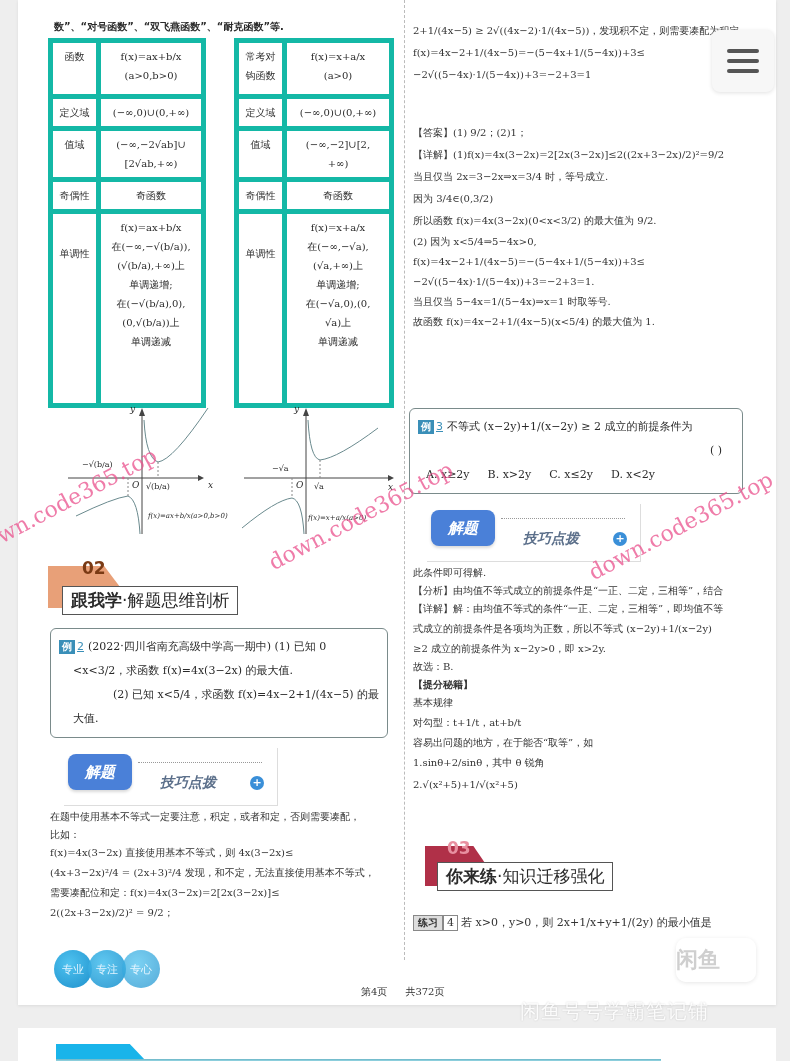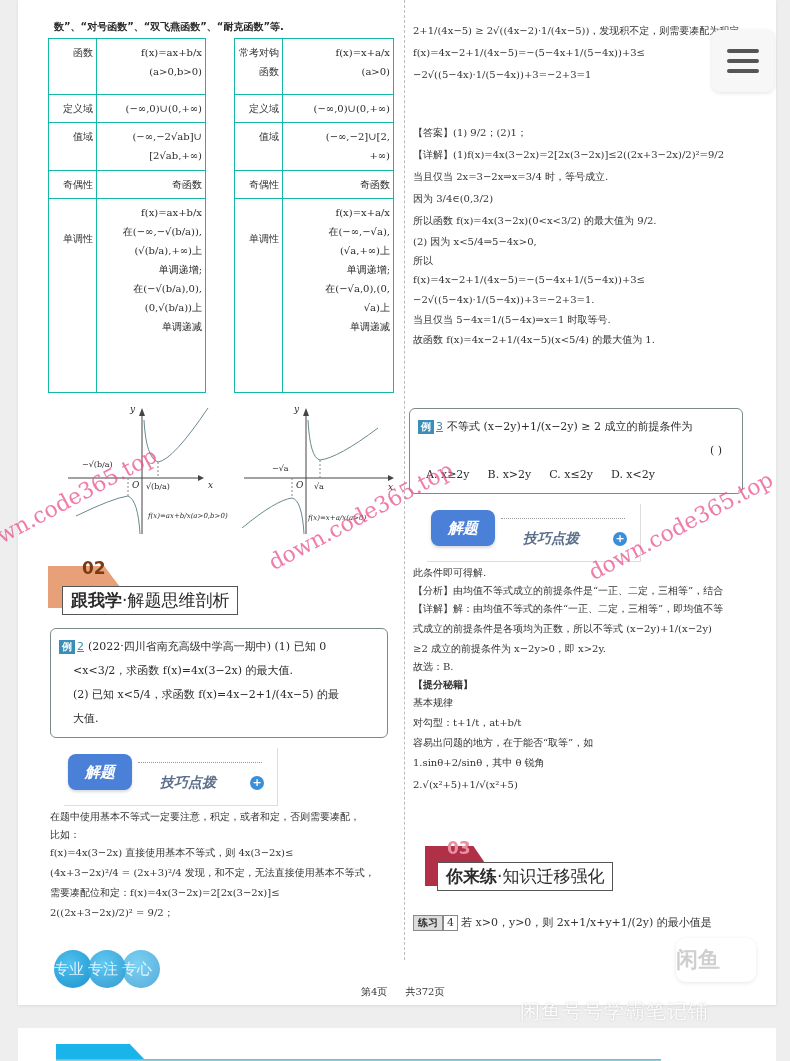--- a/index.html
+++ b/index.html
@@ -4,40 +4,40 @@
 <style>
   * { box-sizing: border-box; margin: 0; padding: 0; }
   html, body { width: 790px; height: 1061px; overflow: hidden; background: #eeeeee; }
   body { font-family: "DejaVu Serif", "Liberation Serif", serif; color: #2a2a2a; position: relative; }
   .page { position: absolute; left: 18px; top: 0; width: 758px; height: 1005px; background: #fff; box-shadow: 0 1px 3px rgba(0,0,0,0.08); }
   .col-left { position: absolute; left: 30px; top: 0; width: 346px; }
   .col-right { position: absolute; left: 386px; top: 0; width: 350px; border-left: 1px dashed #bbb; padding-left: 4px; height: 960px; }
   .m { font-family: "DejaVu Serif", serif; font-style: italic; }
   .hdr { font-family: "DejaVu Sans", sans-serif; font-weight: bold; font-size: 10px; margin-top: 20px; margin-left: 0; }
   table.ft { border-collapse: collapse; font-size: 10px; position: absolute; }
-  table.ft td { border: 1px solid #14b8a6; text-align: right; vertical-align: top; padding: 4px 3px; line-height: 19px; }
+  table.ft td { border: 5px solid #14b8a6; text-align: center; vertical-align: top; padding: 4px 3px; line-height: 19px; }
   .lbl { color: #333; }
   .graph { position: absolute; }
   .sec-banner { position: absolute; }
   .sec-num { position: absolute; font-family: "DejaVu Sans", sans-serif; font-weight: bold; font-size: 17px; }
   .sec-box { position: absolute; border: 1px solid #555; background: #fff; font-family: "DejaVu Sans", sans-serif; font-size: 17px; font-weight: bold; padding: 2px 8px; white-space: nowrap; }
   .sec-box span.light { font-weight: normal; }
   .ex-box { position: absolute; border: 1.5px solid #7a8b8b; border-radius: 6px; padding: 6px 8px; font-size: 11px; line-height: 24px; background: #fff; }
   .ex-tag { display: inline-block; background: #3a8fb8; color: #fff; font-family: "DejaVu Sans", sans-serif; font-weight: bold; font-size: 10px; padding: 0 3px; line-height: 14px; }
   .ex-num { color: #3a8fb8; text-decoration: underline; margin: 0 4px 0 2px; font-family: "DejaVu Sans", sans-serif; font-size: 11px; }
   .tip { position: absolute; width: 210px; height: 56px; }
   .tip-btn { position: absolute; left: 0; top: 6px; width: 64px; height: 36px; background: #4a80d8; border-radius: 8px; color: #fff; font-family: "DejaVu Sans", sans-serif; font-weight: bold; font-style: italic; font-size: 15px; text-align: center; line-height: 36px; box-shadow: 0 2px 3px rgba(0,0,0,0.15); }
   .tip-line { position: absolute; left: 70px; top: 14px; width: 124px; border-top: 1px dotted #999; }
   .tip-text { position: absolute; left: 92px; top: 26px; color: #5b6f8a; font-family: "DejaVu Sans", sans-serif; font-weight: bold; font-style: italic; font-size: 14px; }
   .tip-plus { position: absolute; left: 182px; top: 28px; width: 14px; height: 14px; border-radius: 50%; background: #3a8fd8; color: #fff; font-size: 11px; line-height: 14px; text-align: center; font-family: "DejaVu Sans", sans-serif; font-weight: bold; }
   .tip-frame { position: absolute; left: -4px; top: 0; width: 214px; height: 58px; border-right: 1px solid #ddd; border-bottom: 1px solid #ddd; }
   .txt { position: absolute; font-size: 10px; line-height: 18px; color: #333; }
   .txt p { margin: 0; white-space: nowrap; }
   .badge-row { position: absolute; left: 36px; top: 950px; }
-  .badge { position: absolute; width: 38px; height: 38px; border-radius: 50%; background: radial-gradient(circle at 40% 35%, #4fc3f0, #1e90cc); color: #dff3ff; font-size: 15px; text-align: left; line-height: 38px; font-family: Liberation Serif, serif; }
+  .badge { position: absolute; width: 38px; height: 38px; border-radius: 50%; background: radial-gradient(circle at 40% 35%, #4fc3f0, #1e90cc); color: #dff3ff; font-size: 11px; text-align: center; line-height: 38px; font-family: Liberation Serif, serif; }
   .pager { position: absolute; top: 985px; left: 343px; font-size: 10px; color: #333; font-family: "DejaVu Serif", serif; }
   .pager span { margin-right: 18px; }
   .menu-btn { position: absolute; left: 712px; top: 30px; width: 62px; height: 62px; background: #f7f7f7; border-radius: 8px; box-shadow: 0 1px 4px rgba(0,0,0,0.12); }
   .menu-btn i { position: absolute; left: 15px; width: 32px; height: 4px; background: #555; border-radius: 2px; }
   .watermark { position: absolute; color: rgba(233,80,140,0.75); font-family: "DejaVu Serif", serif; font-size: 22px; transform-origin: left bottom; white-space: nowrap; pointer-events: none; }
   .xianyu-logo { position: absolute; left: 676px; top: 938px; width: 80px; height: 44px; background: rgba(255,255,255,0.85); border-radius: 10px; box-shadow: 0 1px 4px rgba(0,0,0,0.1); color: #cfcfcf; font-family: "DejaVu Sans", sans-serif; font-size: 22px; font-weight: bold; text-align: left; line-height: 44px; }
   .xianyu-text { position: absolute; left: 520px; top: 998px; color: rgba(255,255,255,0.92); font-family: "DejaVu Sans", sans-serif; font-size: 20px; text-shadow: 0 0 2px rgba(0,0,0,0.18); letter-spacing: 1px; }
   .next-page { position: absolute; left: 18px; top: 1028px; width: 758px; height: 40px; background: #fff; }
   .next-tab { position: absolute; left: 38px; top: 16px; width: 90px; height: 17px; background: #19b4ea; clip-path: polygon(0 0, 82% 0, 100% 100%, 0 100%); }
   .next-line { position: absolute; left: 38px; top: 31px; width: 605px; height: 3px; background: linear-gradient(#6ab4c6, #aee8f2); }
@@ -170,21 +170,21 @@
       <div style="position:absolute; left:0; top:10px; width:72px; height:42px; background:#e8a078; clip-path:polygon(0 0,78% 0,100% 50%,100% 100%,0 100%);"></div>
       <div class="sec-num" style="left:34px; top:2px; color:#7a3a14;">02</div>
       <div class="sec-box" style="left:14px; top:30px;">
         <span>跟我学</span><span class="light">·解题思维剖析</span>
       </div>
     </div>
 
     <div class="ex-box" style="left:2px; top:628px; width:338px; height:110px;">
       <div style="white-space:nowrap;"><span class="ex-tag">例</span><span class="ex-num">2</span><span>(2022·四川省南充高级中学高一期中) (1) 已知 0</span></div>
       <div style="white-space:nowrap; padding-left:14px;">&lt;x&lt;3/2，求函数 f(x)=4x(3−2x) 的最大值.</div>
-      <div style="white-space:nowrap; padding-left:14px;">(2) 已知 x&lt;5/4，求函数 f(x)=4x−2+1/(4x−5) 的最</div>
+      <div style="white-space:nowrap; padding-left:14px;text-align:right;">(2) 已知 x&lt;5/4，求函数 f(x)=4x−2+1/(4x−5) 的最</div>
       <div style="white-space:nowrap; padding-left:14px;">大值.</div>
     </div>
 
     <div class="tip" style="left:20px; top:748px;">
       <div class="tip-frame"></div>
       <div class="tip-btn">解题</div>
       <div class="tip-line"></div>
       <div class="tip-text">技巧点拨</div>
       <div class="tip-plus">+</div>
     </div>
@@ -206,21 +206,20 @@
       <p style="line-height:22px;">−2√((5−4x)·1/(5−4x))+3=−2+3=1</p>
     </div>
 
     <div class="txt" style="left:8px; top:122px; width:340px;">
       <p style="line-height:22px;">【答案】(1) 9/2；(2)1；</p>
       <p style="line-height:22px;">【详解】(1)f(x)=4x(3−2x)=2[2x(3−2x)]≤2((2x+3−2x)/2)²=9/2</p>
       <p style="line-height:22px;">当且仅当 2x=3−2x⇒x=3/4 时，等号成立.</p>
       <p style="line-height:22px;">因为 3/4∈(0,3/2)</p>
       <p style="line-height:22px;">所以函数 f(x)=4x(3−2x)(0&lt;x&lt;3/2) 的最大值为 9/2.</p>
       <p style="line-height:20px;">(2) 因为 x&lt;5/4⇒5−4x&gt;0,</p>
-      <p style="line-height:18px;">所以</p>
       <p style="line-height:20px;">f(x)=4x−2+1/(4x−5)=−(5−4x+1/(5−4x))+3≤</p>
       <p style="line-height:20px;">−2√((5−4x)·1/(5−4x))+3=−2+3=1.</p>
       <p style="line-height:20px;">当且仅当 5−4x=1/(5−4x)⇒x=1 时取等号.</p>
       <p style="line-height:20px;">故函数 f(x)=4x−2+1/(4x−5)(x&lt;5/4) 的最大值为 1.</p>
     </div>
 
     <div class="ex-box" style="left:4px; top:408px; width:334px; height:86px;">
       <div style="white-space:nowrap;"><span class="ex-tag">例</span><span class="ex-num">3</span><span>不等式 (x−2y)+1/(x−2y) ≥ 2 成立的前提条件为</span></div>
       <div style="text-align:right; padding-right:12px;">(      )</div>
       <div style="white-space:nowrap; display:flex; gap:18px; padding-left:8px;">

